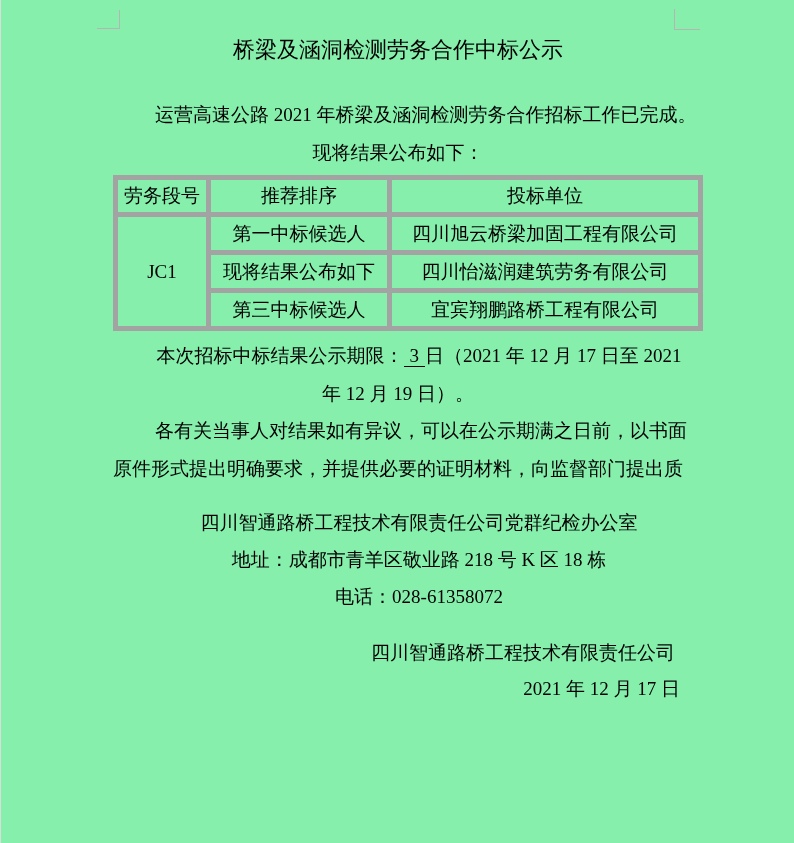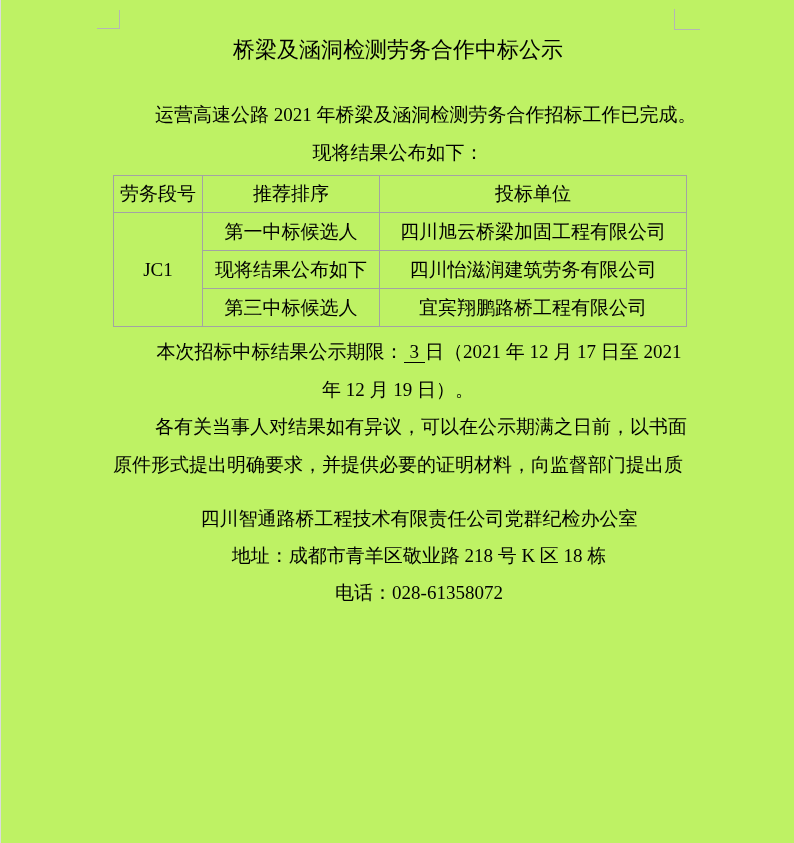--- a/index.html
+++ b/index.html
@@ -1,20 +1,20 @@
 <!DOCTYPE html>
 <html><head>
 <meta charset="utf-8">
 <style>
   html, body { margin: 0; padding: 0; background: #ffffff; }
   .page {
     position: relative;
     width: 794px;
     height: 843px;
-    background: #bef264;
+    background: #86efac;
     overflow: hidden;
     color: #000;
     font-family: "Liberation Serif", "DejaVu Serif", serif;
   }
   .page-edge {
     position: absolute;
     left: 0; top: 0; bottom: 0;
     width: 1px;
     background: #dcdcdc;
   }
@@ -53,21 +53,21 @@
   .indent { padding-left: 42px; }
   .p-intro { margin-top: 30px; }
   .results-table {
     margin-top: 4px;
     border-collapse: collapse;
     table-layout: fixed;
     width: 570px;
     font-size: 19px;
   }
   .results-table td, .results-table th {
-    border: 1px solid #a3a3a3;
+    border: 5px solid #a3a3a3;
     text-align: center;
     vertical-align: middle;
     font-weight: normal;
     padding: 0;
     overflow: hidden;
     white-space: nowrap;
   }
   .results-table .c1 { width: 88px; }
   .results-table .c2 { width: 176px; }
   .results-table .c3 { width: 306px; }
@@ -138,15 +138,19 @@
       <span class="line indent">各有关当事人对结果如有异议，可以在公示期满之日前，以书面</span>
       <span class="line">原件形式提出明确要求，并提供必要的证明材料，向监督部门提出质</span>
     </div>
 
     <div class="para supervision">
       <span class="line indent">四川智通路桥工程技术有限责任公司党群纪检办公室</span>
       <span class="line indent">地址：成都市青羊区敬业路 218 号 K 区 18 栋</span>
       <span class="line indent">电话：028-61358072</span>
     </div>
 
+    <div class="para signature">
+      <span class="line sig-company">四川智通路桥工程技术有限责任公司</span>
+      <span class="line sig-date">2021 年 12 月 17 日</span>
+    </div>
 
   </div>
 </div>
 
 </body></html>

